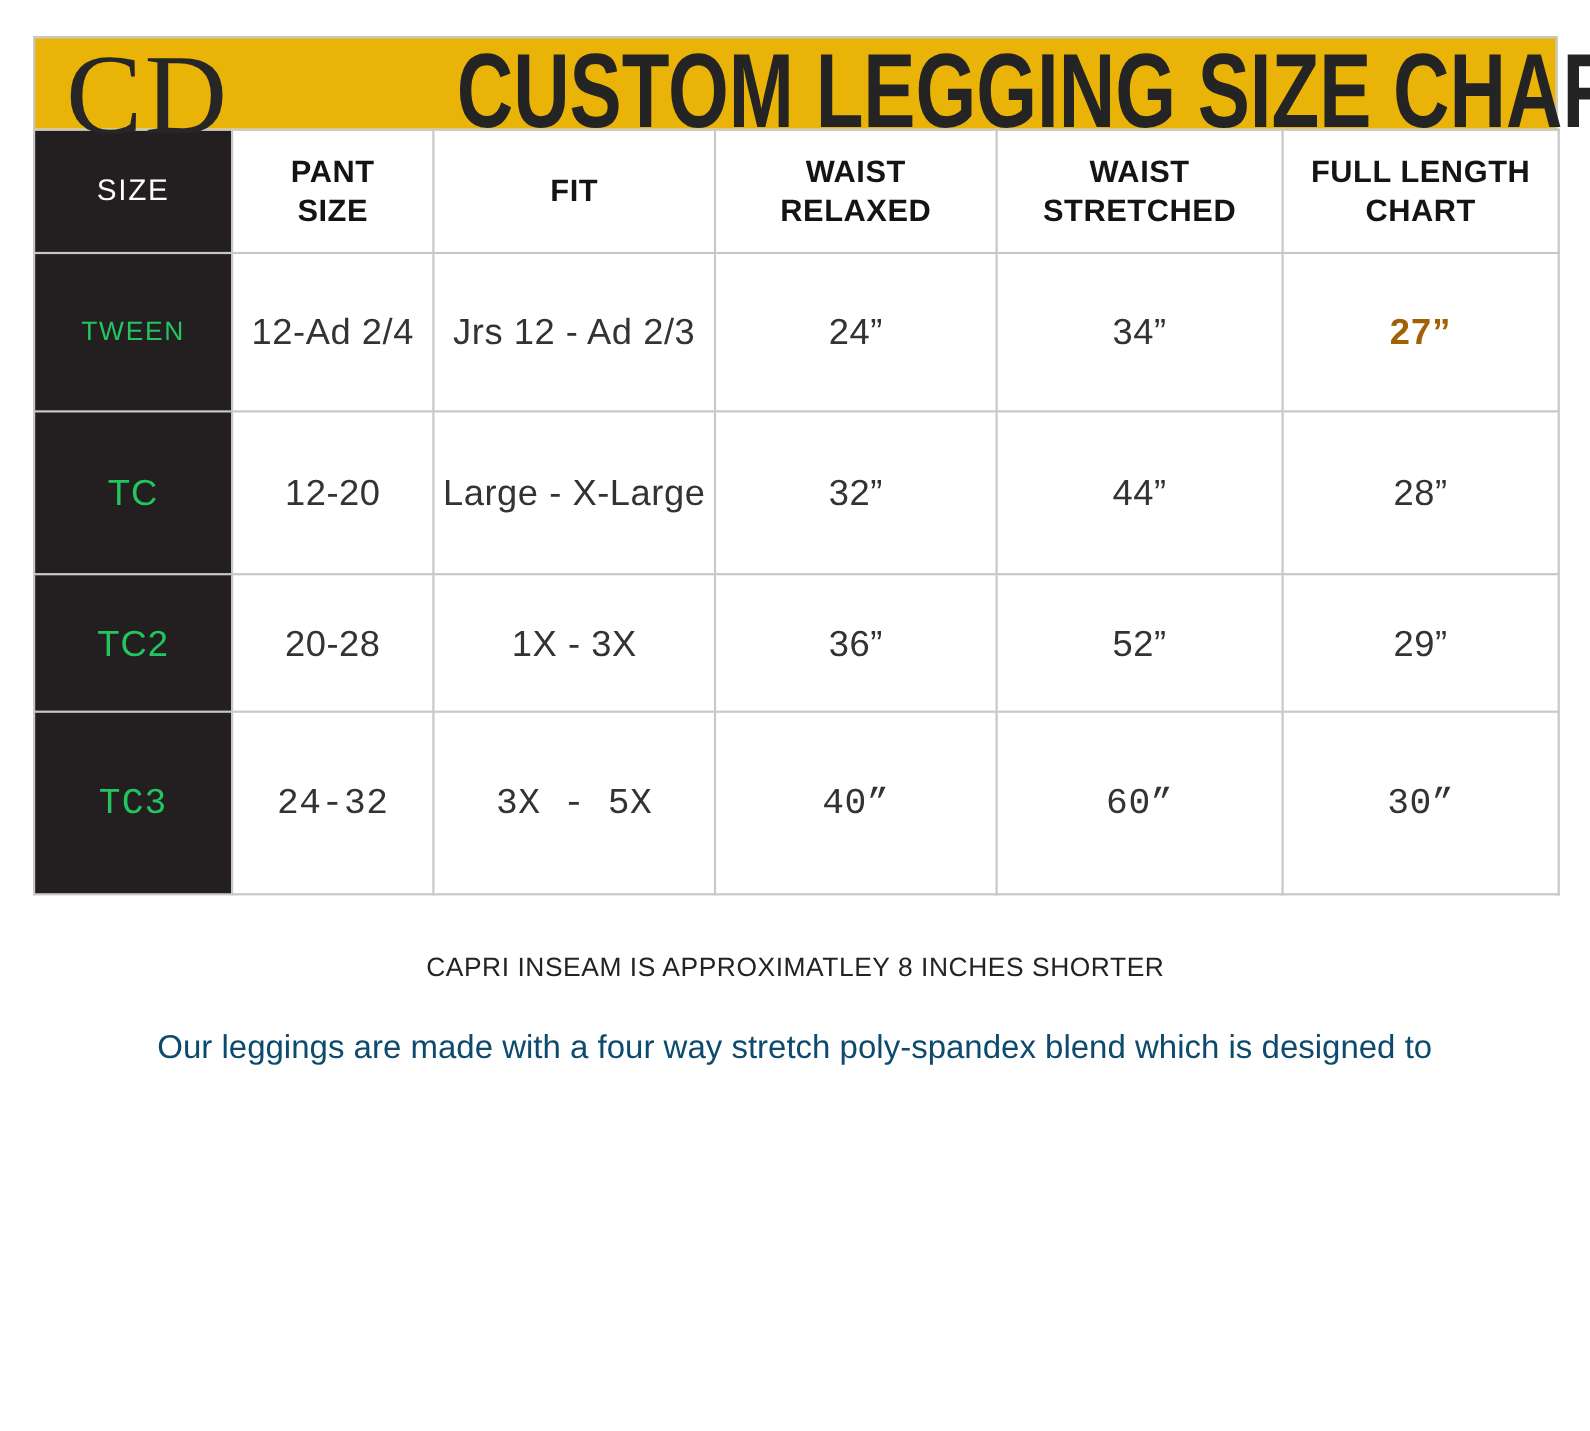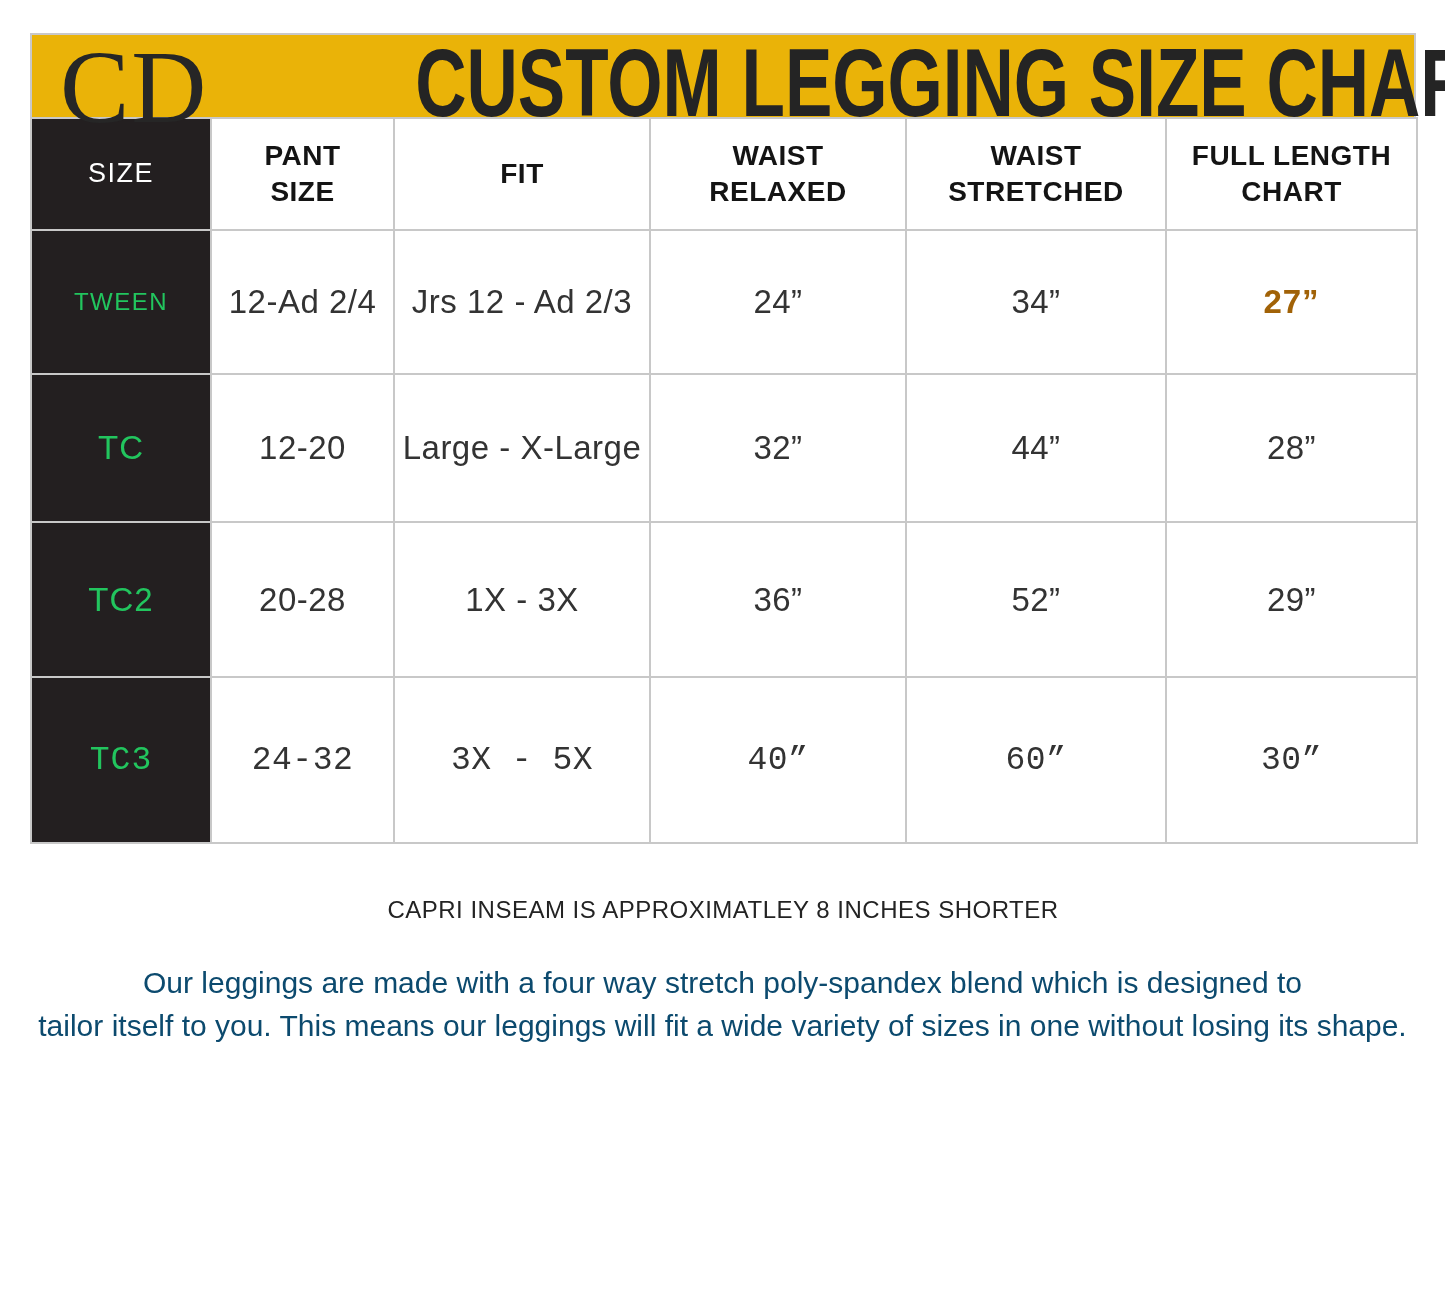--- a/index.html
+++ b/index.html
@@ -64,21 +64,21 @@
   .size-chart th, .size-chart td {
     border: 2px solid #c8c8c8;
     text-align: center;
     vertical-align: middle;
     background: #ffffff;
   }
   .size-chart tr.head-row { height: 112px; }
   .size-chart tr.r0 { height: 144px; }
   .size-chart tr.r1 { height: 147px; }
   .size-chart tr.r2 { height: 148px; }
-  .size-chart tr.r3 { height: 155px; }
+  .size-chart tr.r3 { height: 125px; }
   .size-chart tr.r4 { height: 166px; font-family: Liberation Mono, monospace; }
 
   .size-chart th {
     font-size: 28px;
     font-weight: 700;
     color: #141414;
     line-height: 1.3;
     letter-spacing: 0.5px;
   }
   th.black-cell, td.black-cell {
@@ -211,16 +211,15 @@
       <td class="data-cell">60”</td>
       <td class="data-cell">30”</td>
     </tr>
   </tbody>
     </table>
 
   <div class="capri-note">CAPRI INSEAM IS APPROXIMATLEY 8 INCHES SHORTER</div>
 
   <div class="paragraph">
     <div>Our leggings are made with a four way stretch poly-spandex blend which is designed to</div>
-    <div>tailor itself to you. This means our leggings will fit a wide variety of sizes in one without losing its shape.</div>
   </div>
 
 </div>
 
 </body></html>

